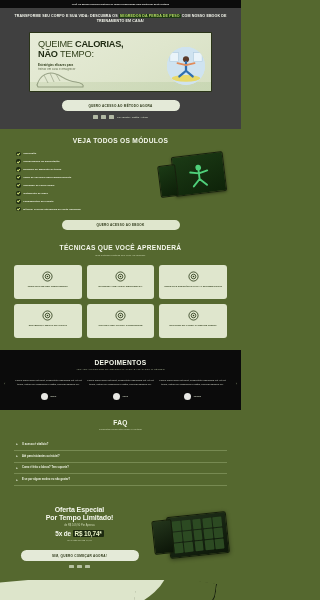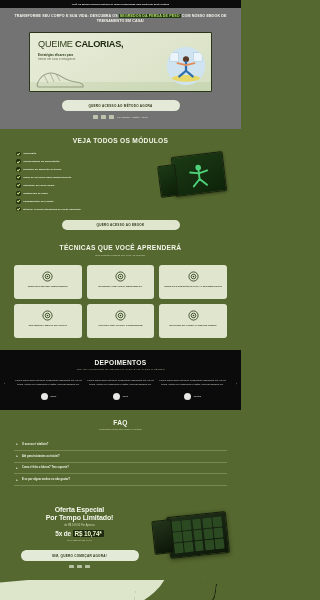--- a/index.html
+++ b/index.html
@@ -15,21 +15,21 @@
 
   
   .topbar {
     background:#0c0c0c; color:#e9e9e4;
     height:8px; display:flex; align-items:center; justify-content:center;
     font-size:2.3px; letter-spacing:.05px; font-weight:600;
     padding:0 6px; text-align:center; line-height:1;
   }
 
   
-  .hero { background:#737373; padding:6px 0 10px; }
+  .hero { background:#404040; padding:6px 0 10px; }
   .hero-head {
     font-size:3.6px; font-weight:800; text-align:center; line-height:1.45;
     letter-spacing:.12px; color:#f2f4ea; padding:0 8px;
   }
   .hero-head .hl { background:#1d3a14; color:#b9d86a; padding:0 1px; }
 
   .hero-card {
     margin:8px auto 0; width:183px; height:60px;
     background:linear-gradient(150deg,#e7ecd8 0%,#dfe6cd 55%,#d6dfc2 100%);
     border:1px solid #2a3418; border-radius:1px;
@@ -210,20 +210,23 @@
   <section class="hero">
     <h1 class="hero-head">
       <span>TRANSFORME SEU CORPO E SUA VIDA: DESCUBRA OS </span><span class="hl">SEGREDOS DA PERDA DE PESO</span><span> COM NOSSO EBOOK DE TREINAMENTO EM CASA!</span>
     </h1>
 
     <div class="hero-card">
       <div class="hc-band"></div>
       <div class="hc-txt">
         <div class="hc-l1">
           <span class="light">QUEIME </span><span>CALORIAS,</span>
+        </div>
+        <div class="hc-l2">
+          <span>NÃO </span><span class="light">TEMPO:</span>
         </div>
         <div class="hc-sub">
           <div>Estratégias eficazes para</div>
           <div class="sub2">treinar em casa e emagrecer</div>
         </div>
       </div>
       <div class="hc-circle">
         <svg viewBox="0 0 40 40" width="38" height="38" aria-hidden="true">
           <rect x="0" y="0" width="40" height="40" fill="#cfe3f0"></rect>
           <rect x="3" y="6" width="9" height="9" fill="#eaf4fa" stroke="#aecadd" stroke-width=".6"></rect>

